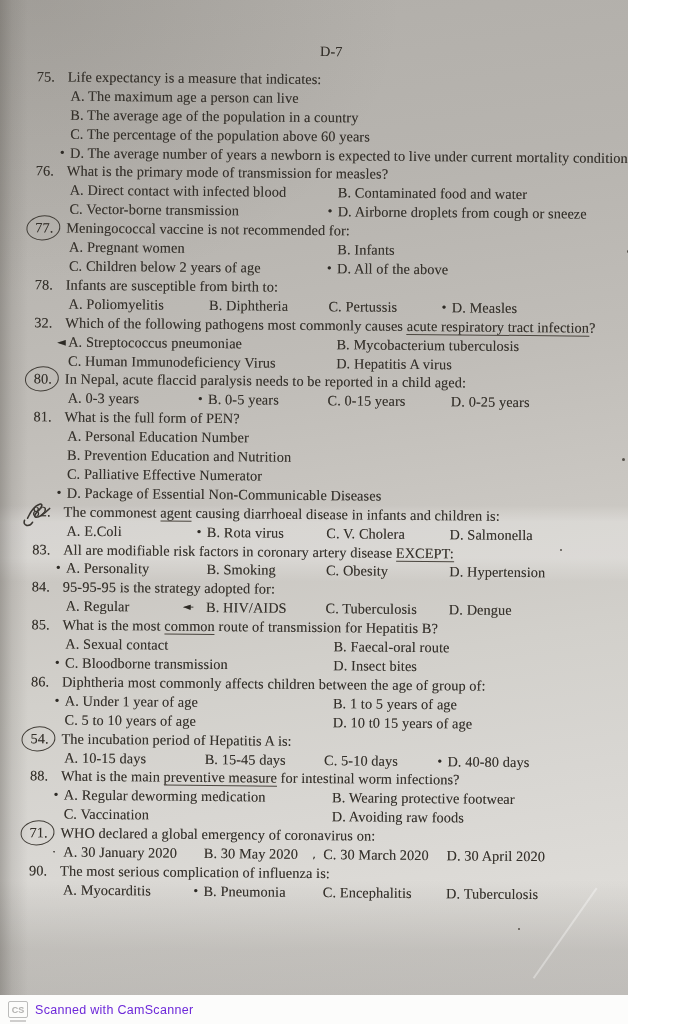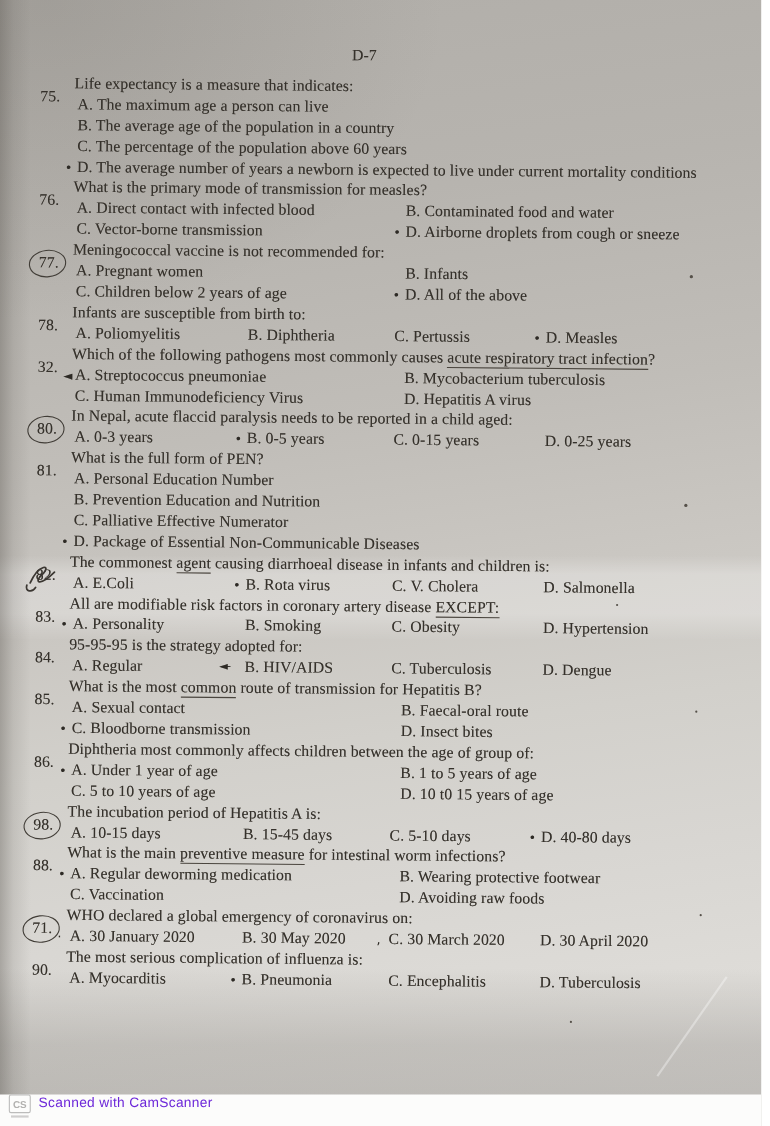--- a/index.html
+++ b/index.html
@@ -1,39 +1,39 @@
 <!DOCTYPE html>
 <html><head>
 <meta charset="utf-8">
 <style>
   html,body{margin:0;padding:0;}
   body{
     width:700px;height:1024px;overflow:hidden;
     font-family:"Liberation Serif","DejaVu Serif",serif;
   }
   .scan{
-    position:relative;width:692px;height:1024px;overflow:hidden;
+    position:relative;width:628px;height:1024px;overflow:hidden;
     background:
       linear-gradient(to right, rgba(88,84,78,0.38) 0px, rgba(88,84,78,0.14) 12px, rgba(88,84,78,0) 28px),
       radial-gradient(ellipse 520px 420px at 6% 0%, rgba(96,92,86,0.20), rgba(96,92,86,0) 70%),
       linear-gradient(to bottom, rgba(255,255,255,0) 505px, rgba(255,255,255,0.28) 522px, rgba(255,255,255,0.28) 558px, rgba(255,255,255,0) 582px),
       linear-gradient(to bottom, rgba(92,88,82,0) 880px, rgba(92,88,82,0.22) 950px, rgba(92,88,82,0.26) 995px, rgba(92,88,82,0.26) 100%),
       linear-gradient(172deg, #b1aea9 0%, #b7b4af 20%, #c0bdb8 38%, #cac7c2 52%, #d2d0cb 64%, #d8d6d2 76%, #dedcd8 88%, #e2e0dd 97%);
   }
   .content{
     position:absolute;left:0;top:42px;width:100%;
     transform:rotate(0.55deg);
     font-size:14.3px;line-height:18.9px;color:#35312b;
     letter-spacing:0.1px;
     text-shadow:0 0 0.6px rgba(53,49,43,0.45);
   }
   .header{padding-left:316px;margin-bottom:9px;}
   #question-list{padding-left:33px;padding-right:8px;}
   .q{display:flex;align-items:flex-start;}
-  .qnumcell{flex:0 0 31px;position:relative;margin-top:12px;}
+  .qnumcell{flex:0 0 31px;position:relative;}
   .qbody{flex:1;min-width:0;}
   .qtext{white-space:nowrap;}
   .opts{padding-left:3px;}
   .opts.stack .opt{display:block;}
   .opts.two{display:grid;grid-template-columns:48.5% 51.5%;}
   .opts.four{display:grid;grid-template-columns:25.4% 21.6% 22.3% auto;}
   .opt{position:relative;white-space:nowrap;}
   .marker{
     position:absolute;left:-11px;top:1px;
     font-family:"DejaVu Sans",sans-serif;font-size:11px;color:#2d2a25;
@@ -42,21 +42,21 @@
   .u{border-bottom:1.5px solid #4a453e;}
   .pen-circle{
     position:absolute;left:-9px;top:-3px;width:32px;height:23px;
     border:1.6px solid #413d37;border-radius:50%;
     transform:rotate(-7deg);
   }
   .scribble-svg{position:absolute;left:-10px;top:-6px;overflow:visible;}
   .speck{position:absolute;width:3px;height:3px;background:#56514a;border-radius:50%;}
   .wm{
     position:absolute;left:0;right:0;bottom:0;height:29px;background:#fcfcfb;
-    display:flex;align-items:flex-start;gap:7px;padding-left:8px;
+    display:flex;align-items:center;gap:7px;padding-left:8px;
     font-family:"Liberation Sans","DejaVu Sans",sans-serif;
   }
   .wm-logo{
     width:18px;height:15px;border:1.5px solid #bcbcbb;border-radius:2px;
     color:#b2b1af;font-size:9px;font-weight:bold;
     display:flex;align-items:center;justify-content:center;position:relative;
   }
   .wm-logo::after{
     content:"";position:absolute;left:1px;right:1px;bottom:-5px;height:2.5px;background:#cfcecd;
   }
@@ -214,21 +214,21 @@
             <div class="qtext"><span>Diphtheria most commonly affects children between the age of group of:</span></div>
             <div class="opts two">
               <span class="opt"><span class="marker">•</span><span class="olabel">A.</span> <span class="otext">Under 1 year of age</span></span>
               <span class="opt"><span class="olabel">B.</span> <span class="otext">1 to 5 years of age</span></span>
               <span class="opt"><span class="olabel">C.</span> <span class="otext">5 to 10 years of age</span></span>
               <span class="opt"><span class="olabel">D.</span> <span class="otext">10 t0 15 years of age</span></span>
             </div>
           </div>
         </div>
         <div class="q">
-          <div class="qnumcell"><span class="pen-circle"></span><span class="qnum">98.</span></div>
+          <div class="qnumcell"><span class="pen-circle"></span><span class="qnum">54.</span></div>
           <div class="qbody">
             <div class="qtext"><span>The incubation period of Hepatitis A is:</span></div>
             <div class="opts four">
               <span class="opt"><span class="olabel">A.</span> <span class="otext">10-15 days</span></span>
               <span class="opt"><span class="olabel">B.</span> <span class="otext">15-45 days</span></span>
               <span class="opt"><span class="olabel">C.</span> <span class="otext">5-10 days</span></span>
               <span class="opt"><span class="marker">•</span><span class="olabel">D.</span> <span class="otext">40-80 days</span></span>
             </div>
           </div>
         </div>

